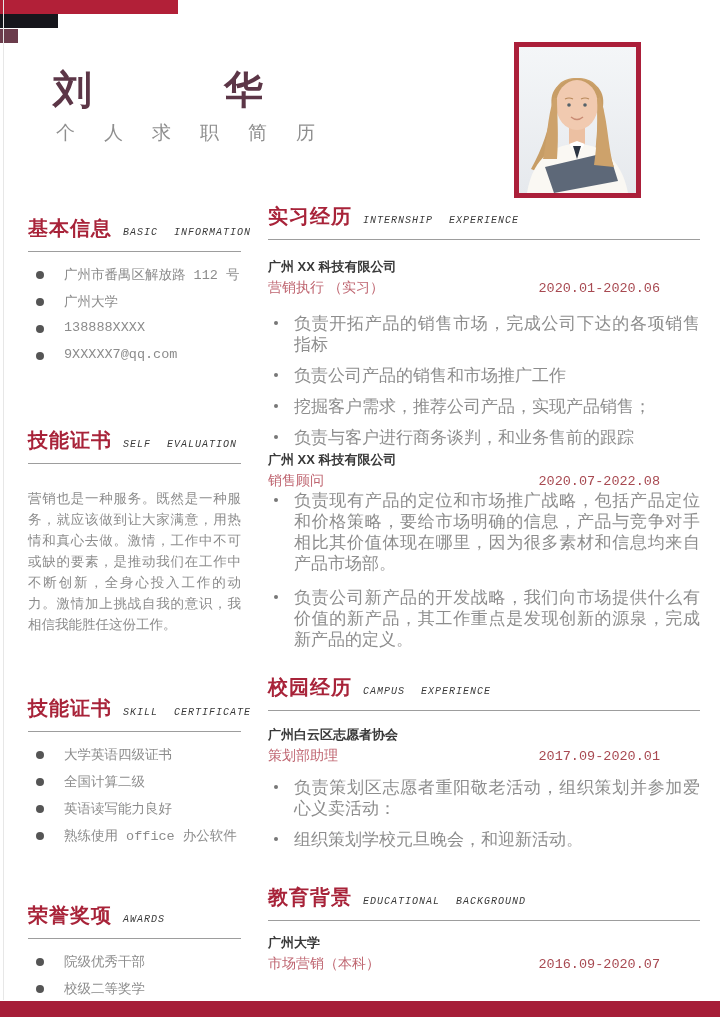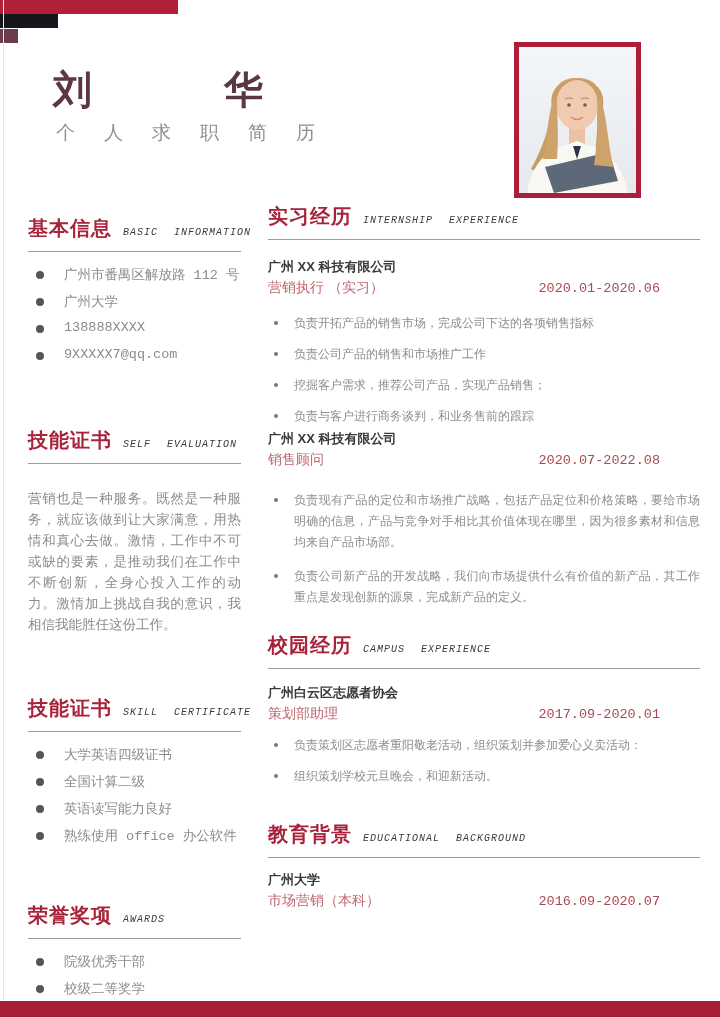--- a/index.html
+++ b/index.html
@@ -30,21 +30,21 @@
   .dotlist{margin:14px 0 0 0;padding:0;list-style:none;font-family:Liberation Mono, monospace;}
   .dotlist li{display:flex;align-items:flex-start;height:27px;color:#8c8c8c;font-size:13.5px;}
   .dot{width:8px;height:8px;border-radius:50%;background:#555;margin:5px 20px 0 8px;flex:0 0 8px;}
   .dot.faint{background:#cfcfcf;}
   .para{margin-top:24px;color:#8c8c8c;font-size:13.5px;line-height:21px;text-align:justify;}
   
   .entry-company{font-size:13px;font-weight:700;color:#393939;line-height:20px;}
   .role-row{display:flex;justify-content:space-between;align-items:baseline;width:392px;margin-top:2px;}
   .role{font-size:14px;color:#bf6570;}
   .date{font-size:13.5px;color:#a84a52;font-family:"Liberation Mono","DejaVu Sans Mono",monospace;}
-  .rb{display:flex;color:#8d8d8d;font-size:12px;line-height:21px;text-align:justify;}
+  .rb{display:flex;color:#8d8d8d;font-size:17px;line-height:21px;text-align:justify;}
   .rdot{flex:0 0 4px;width:4px;height:4px;border-radius:50%;background:#777;margin:8px 16px 0 6px;}
   .footer-bar{position:absolute;left:0;bottom:0;width:720px;height:16px;background:#a61e38;}
 </style>
 </head>
 <body>
 
 <div class="page">
 
   <div class="bar-red"></div>
   <div class="bar-black"></div>
@@ -211,21 +211,21 @@
             </div>
         </div>
       </div>
 
       <div style="margin-top:2px;">
         <div class="entry-company">广州 XX 科技有限公司</div>
         <div class="role-row">
           <span class="role">销售顾问</span>
           <span class="date">2020.07-2022.08</span>
         </div>
-        <div style="margin-top:21px;">
+        <div style="">
           <div class="rb" style="margin-bottom:13px;">
               <span class="rdot"></span>
               <span>负责现有产品的定位和市场推广战略，包括产品定位和价格策略，要给市场明确的信息，产品与竞争对手相比其价值体现在哪里，因为很多素材和信息均来自产品市场部。</span>
             </div>
           <div class="rb">
               <span class="rdot"></span>
               <span>负责公司新产品的开发战略，我们向市场提供什么有价值的新产品，其工作重点是发现创新的源泉，完成新产品的定义。</span>
             </div>
         </div>
       </div>

